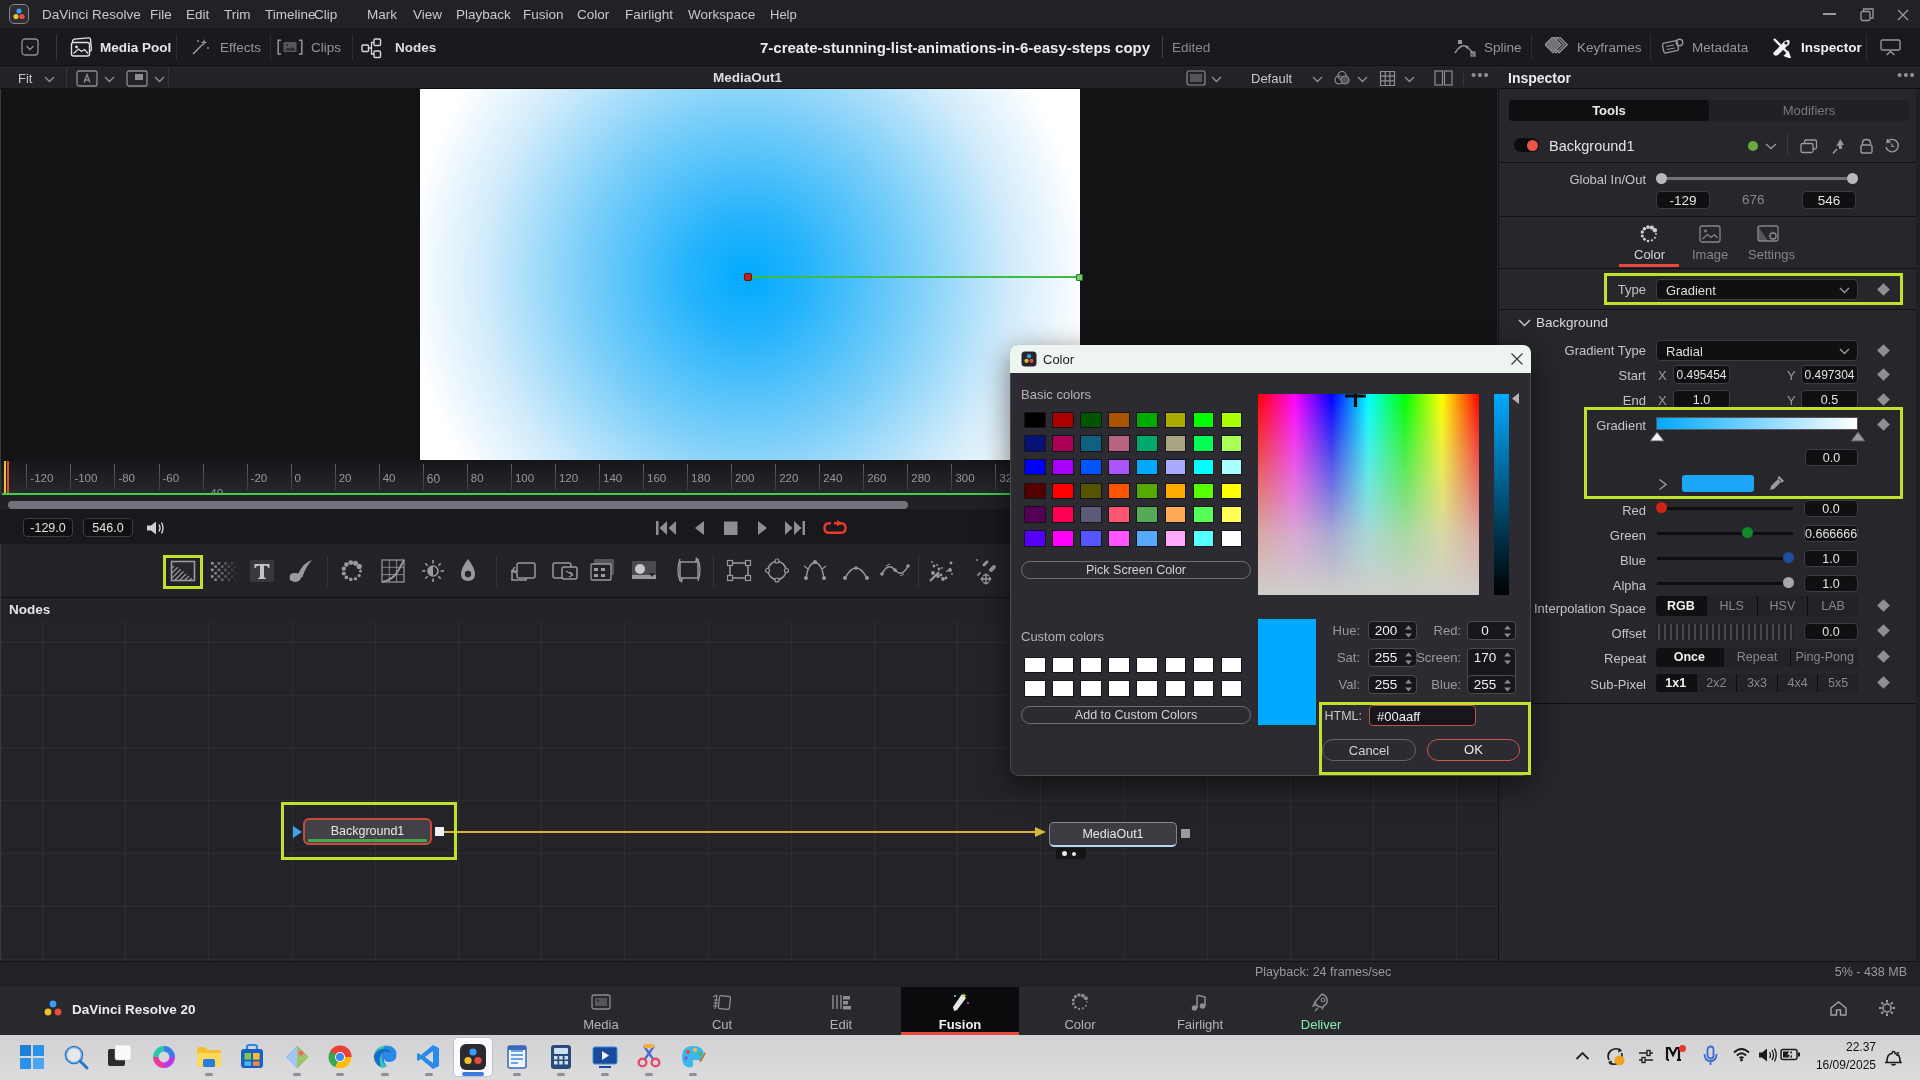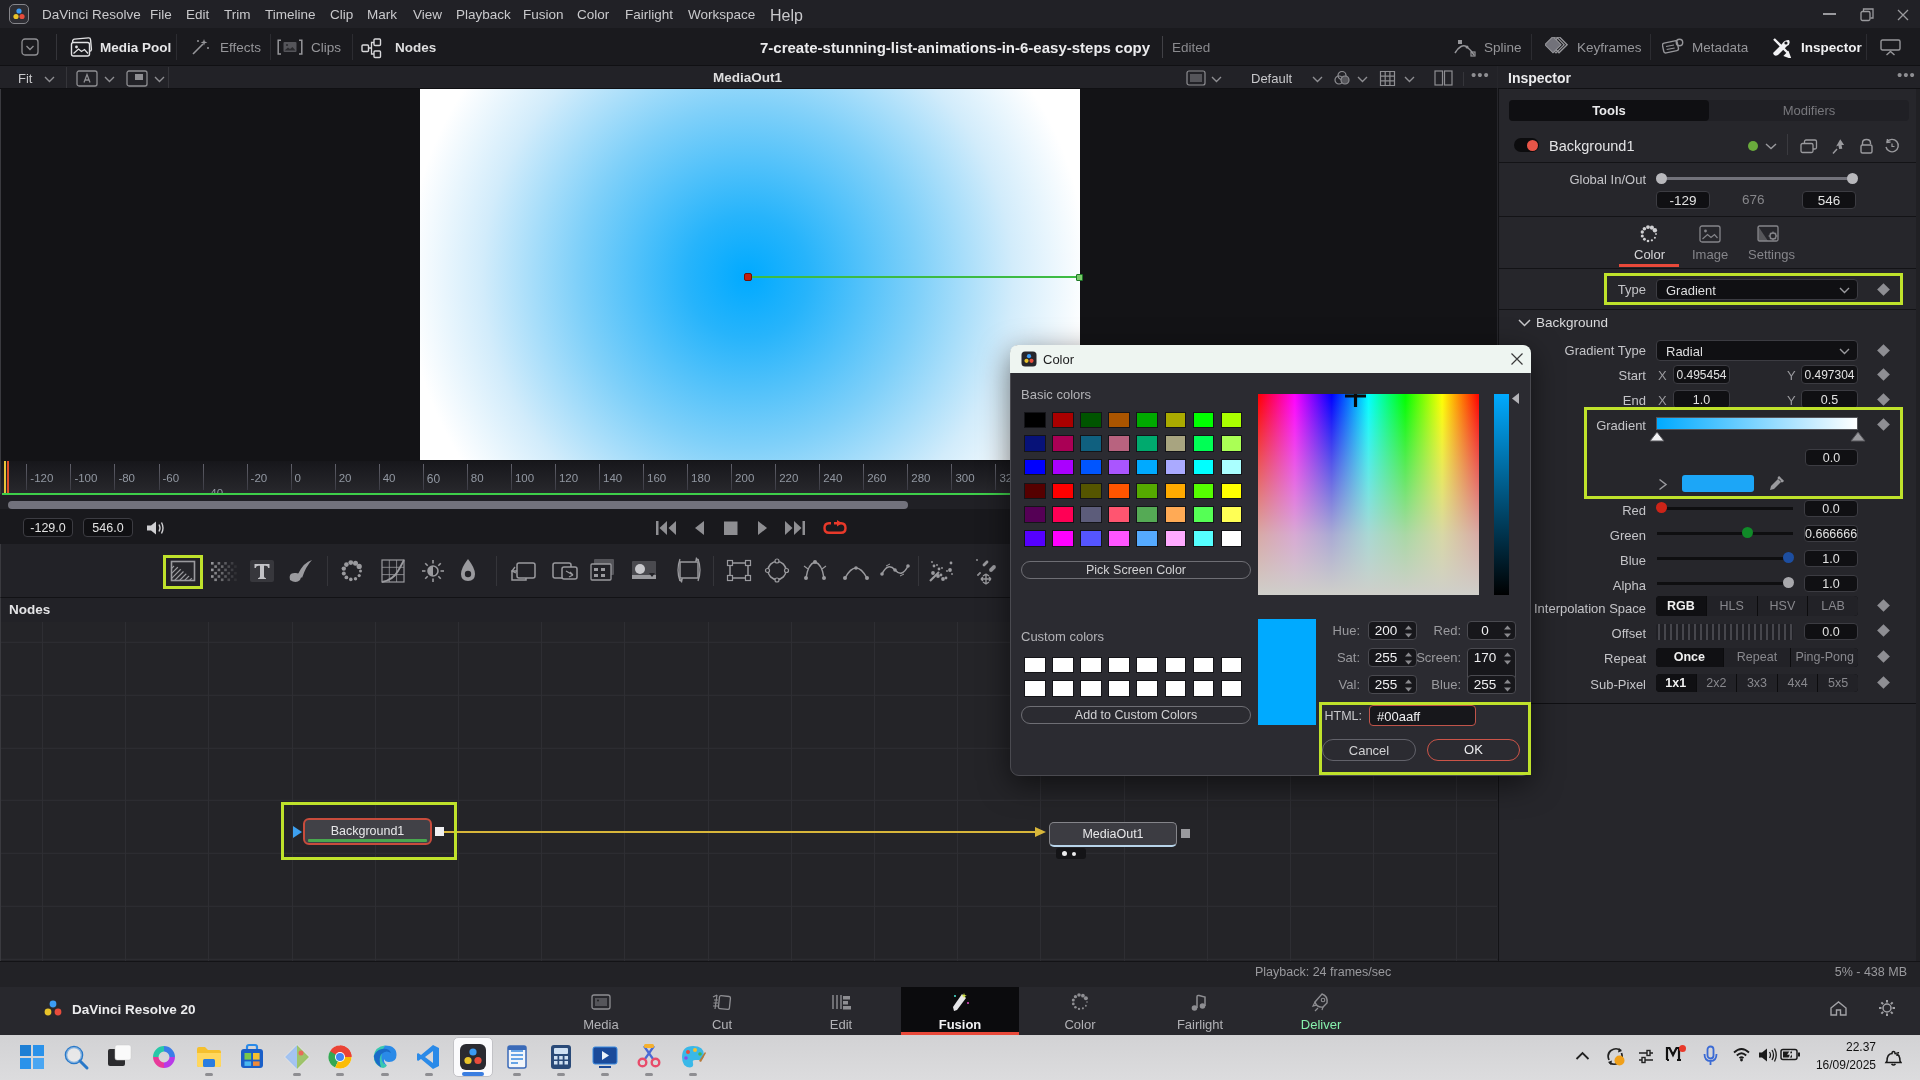--- a/index.html
+++ b/index.html
@@ -25,29 +25,29 @@
 <circle cx="9" cy="6" r="2.6" fill="#3b9cf5"></circle>
         <circle cx="6" cy="11.5" r="2.6" fill="#e8c32a"></circle>
         <circle cx="12" cy="11.5" r="2.6" fill="#e84c3c"></circle>
 </svg>
     </div>
 <div class="txt" style="left:42px;top:7px;font-size:13.5px;color:#c9c9cc;">DaVinci Resolve</div>
 <div class="txt" style="left:150px;top:7px;font-size:13.5px;color:#c9c9cc;">File</div>
 <div class="txt" style="left:186px;top:7px;font-size:13.5px;color:#c9c9cc;">Edit</div>
 <div class="txt" style="left:224px;top:7px;font-size:13.5px;color:#c9c9cc;">Trim</div>
 <div class="txt" style="left:265px;top:7px;font-size:13.5px;color:#c9c9cc;">Timeline</div>
-<div class="txt" style="left:330px;top:7px;font-size:13.5px;color:#c9c9cc;">Clip</div>
+<div class="txt" style="left:314px;top:7px;font-size:13.5px;color:#c9c9cc;">Clip</div>
 <div class="txt" style="left:367px;top:7px;font-size:13.5px;color:#c9c9cc;">Mark</div>
 <div class="txt" style="left:413px;top:7px;font-size:13.5px;color:#c9c9cc;">View</div>
 <div class="txt" style="left:456px;top:7px;font-size:13.5px;color:#c9c9cc;">Playback</div>
 <div class="txt" style="left:523px;top:7px;font-size:13.5px;color:#c9c9cc;">Fusion</div>
 <div class="txt" style="left:577px;top:7px;font-size:13.5px;color:#c9c9cc;">Color</div>
 <div class="txt" style="left:625px;top:7px;font-size:13.5px;color:#c9c9cc;">Fairlight</div>
 <div class="txt" style="left:688px;top:7px;font-size:13.5px;color:#c9c9cc;">Workspace</div>
-<div class="txt" style="left:770px;top:7px;font-size:16px;color:#c9c9cc;">Help</div>
+<div class="txt" style="left:770px;top:7px;font-size:13px;color:#c9c9cc;">Help</div>
 <div class="abs" style="left:1823px;top:13px;width:13px;height:1.5px;background:#9a9a9e;"></div>
 <svg class="abs" style="left:1860px;top:8px;" width="14" height="14">
       <rect x="1" y="3.5" width="9" height="9" rx="1.5" fill="none" stroke="#9a9a9e" stroke-width="1.3"></rect>
       <path d="M 3.5 3.5 L 3.5 1 L 13 1 L 13 10 L 10.5 10" fill="none" stroke="#9a9a9e" stroke-width="1.3"></path>
     </svg>
 <svg class="abs" style="left:1897px;top:9px;" width="12" height="12">
       <path d="M 1 1 L 11 11 M 11 1 L 1 11" stroke="#9a9a9e" stroke-width="1.3"></path>
     </svg>
 <div class="abs" style="left:0;top:28px;width:1920px;height:38px;background:#1a1a1e;border-bottom:1px solid #101013;"></div>
 <svg class="abs" style="left:21px;top:38px;" width="19" height="19">

